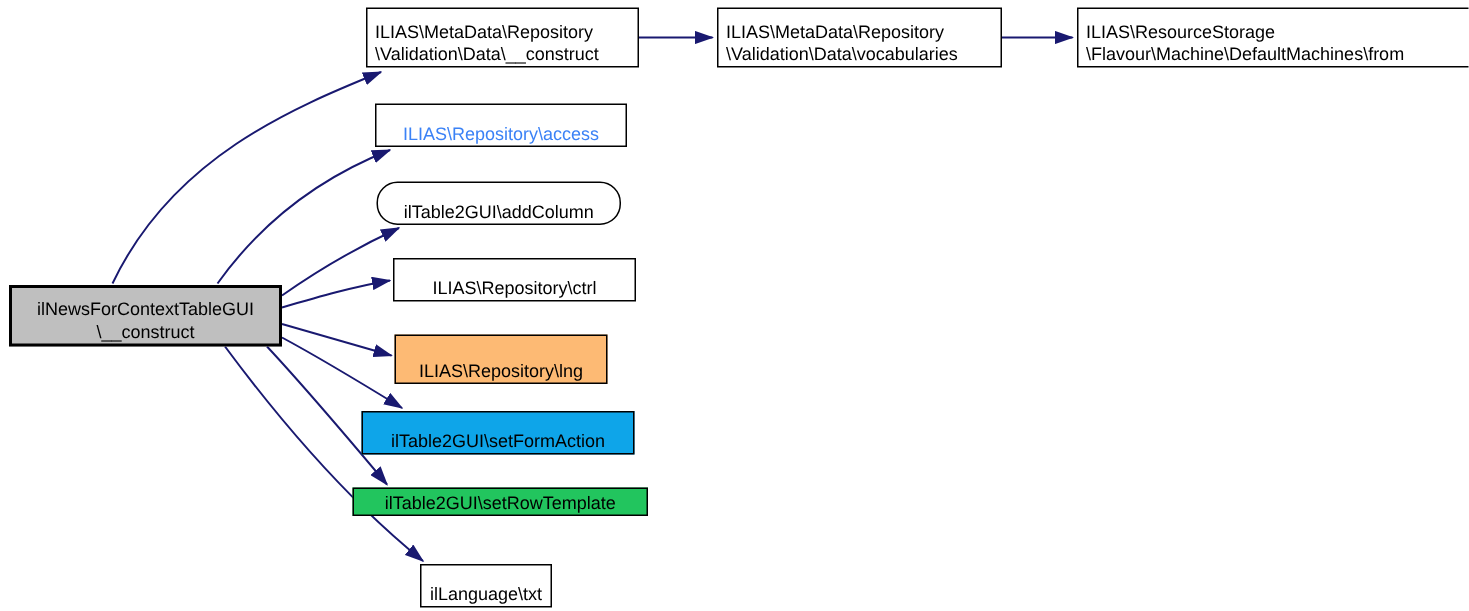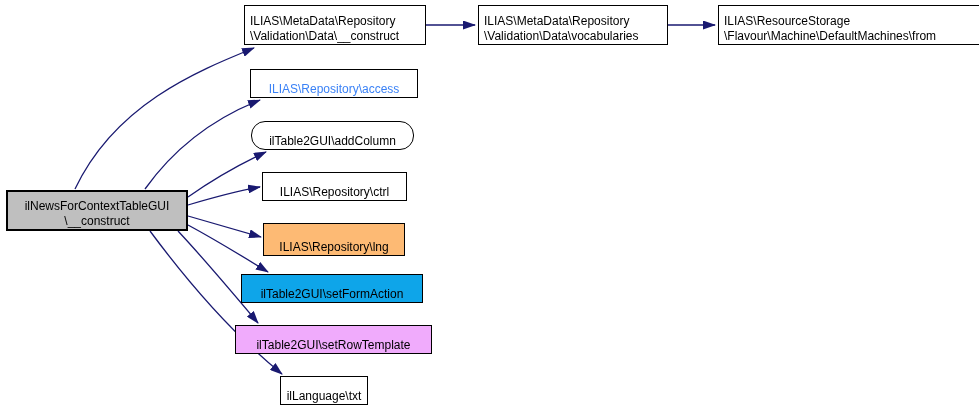--- a/index.html
+++ b/index.html
@@ -66,33 +66,33 @@
   </div>
 
   <div class="node" style="left: 250px; top: 69px; width: 168px; height: 29px; background: rgb(255, 255, 255); border-color: rgb(0, 0, 0); color: #3b82f6;">
     <span>ILIAS\Repository\access</span>
   </div>
 
   <div class="node" style="left: 251px; top: 121px; width: 163px; height: 29px; background: rgb(255, 255, 255); border-color: rgb(0, 0, 0); color: rgb(0, 0, 0); border-radius: 14px;">
     <span>ilTable2GUI\addColumn</span>
   </div>
 
-  <div class="node" style="left: 262px; top: 172px; width: 145px; height: 29px; background: rgb(255, 255, 255); border-color: rgb(0, 0, 0); color: rgb(0, 0, 0);">
+  <div class="node" style="left: 262px; top: 172px; width: 162px; height: 29px; background: rgb(255, 255, 255); border-color: rgb(0, 0, 0); color: rgb(0, 0, 0);">
     <span>ILIAS\Repository\ctrl</span>
   </div>
 
   <div class="node" style="left: 263px; top: 223px; width: 142px; height: 33px; background: #fdba74; border-color: rgb(0, 0, 0); color: rgb(0, 0, 0);">
     <span>ILIAS\Repository\lng</span>
   </div>
 
   <div class="node" style="left: 241px; top: 274px; width: 182px; height: 29px; background: #0ea5e9; border-color: rgb(0, 0, 0); color: rgb(0, 0, 0);">
     <span>ilTable2GUI\setFormAction</span>
   </div>
 
-  <div class="node" style="left: 235px; top: 325px; width: 197px; height: 29px; background: #f0abfc; border-color: rgb(0, 0, 0); color: rgb(0, 0, 0);">
+  <div class="node" style="left: 235px; top: 325px; width: 197px; height: 19px; background: #22c55e; border-color: rgb(0, 0, 0); color: rgb(0, 0, 0);">
     <span>ilTable2GUI\setRowTemplate</span>
   </div>
 
   <div class="node" style="left: 280px; top: 376px; width: 88px; height: 29px; background: rgb(255, 255, 255); border-color: rgb(0, 0, 0); color: rgb(0, 0, 0);">
     <span>ilLanguage\txt</span>
   </div>
 
   <div class="node node--left" style="left: 478px; top: 5px; width: 190px; height: 40px; background: rgb(255, 255, 255); border-color: rgb(0, 0, 0); color: rgb(0, 0, 0);">
     <span>ILIAS\MetaData\Repository</span>
     <span>\Validation\Data\vocabularies</span>

